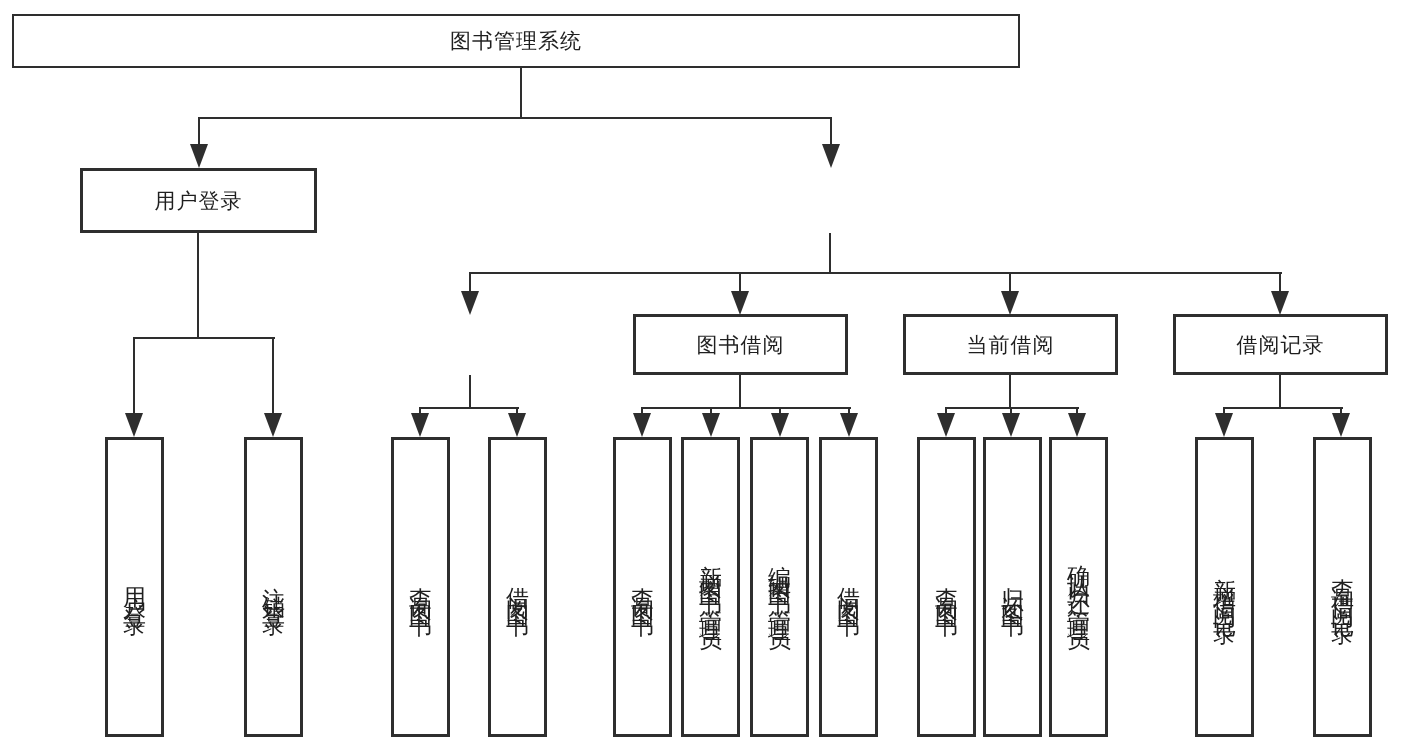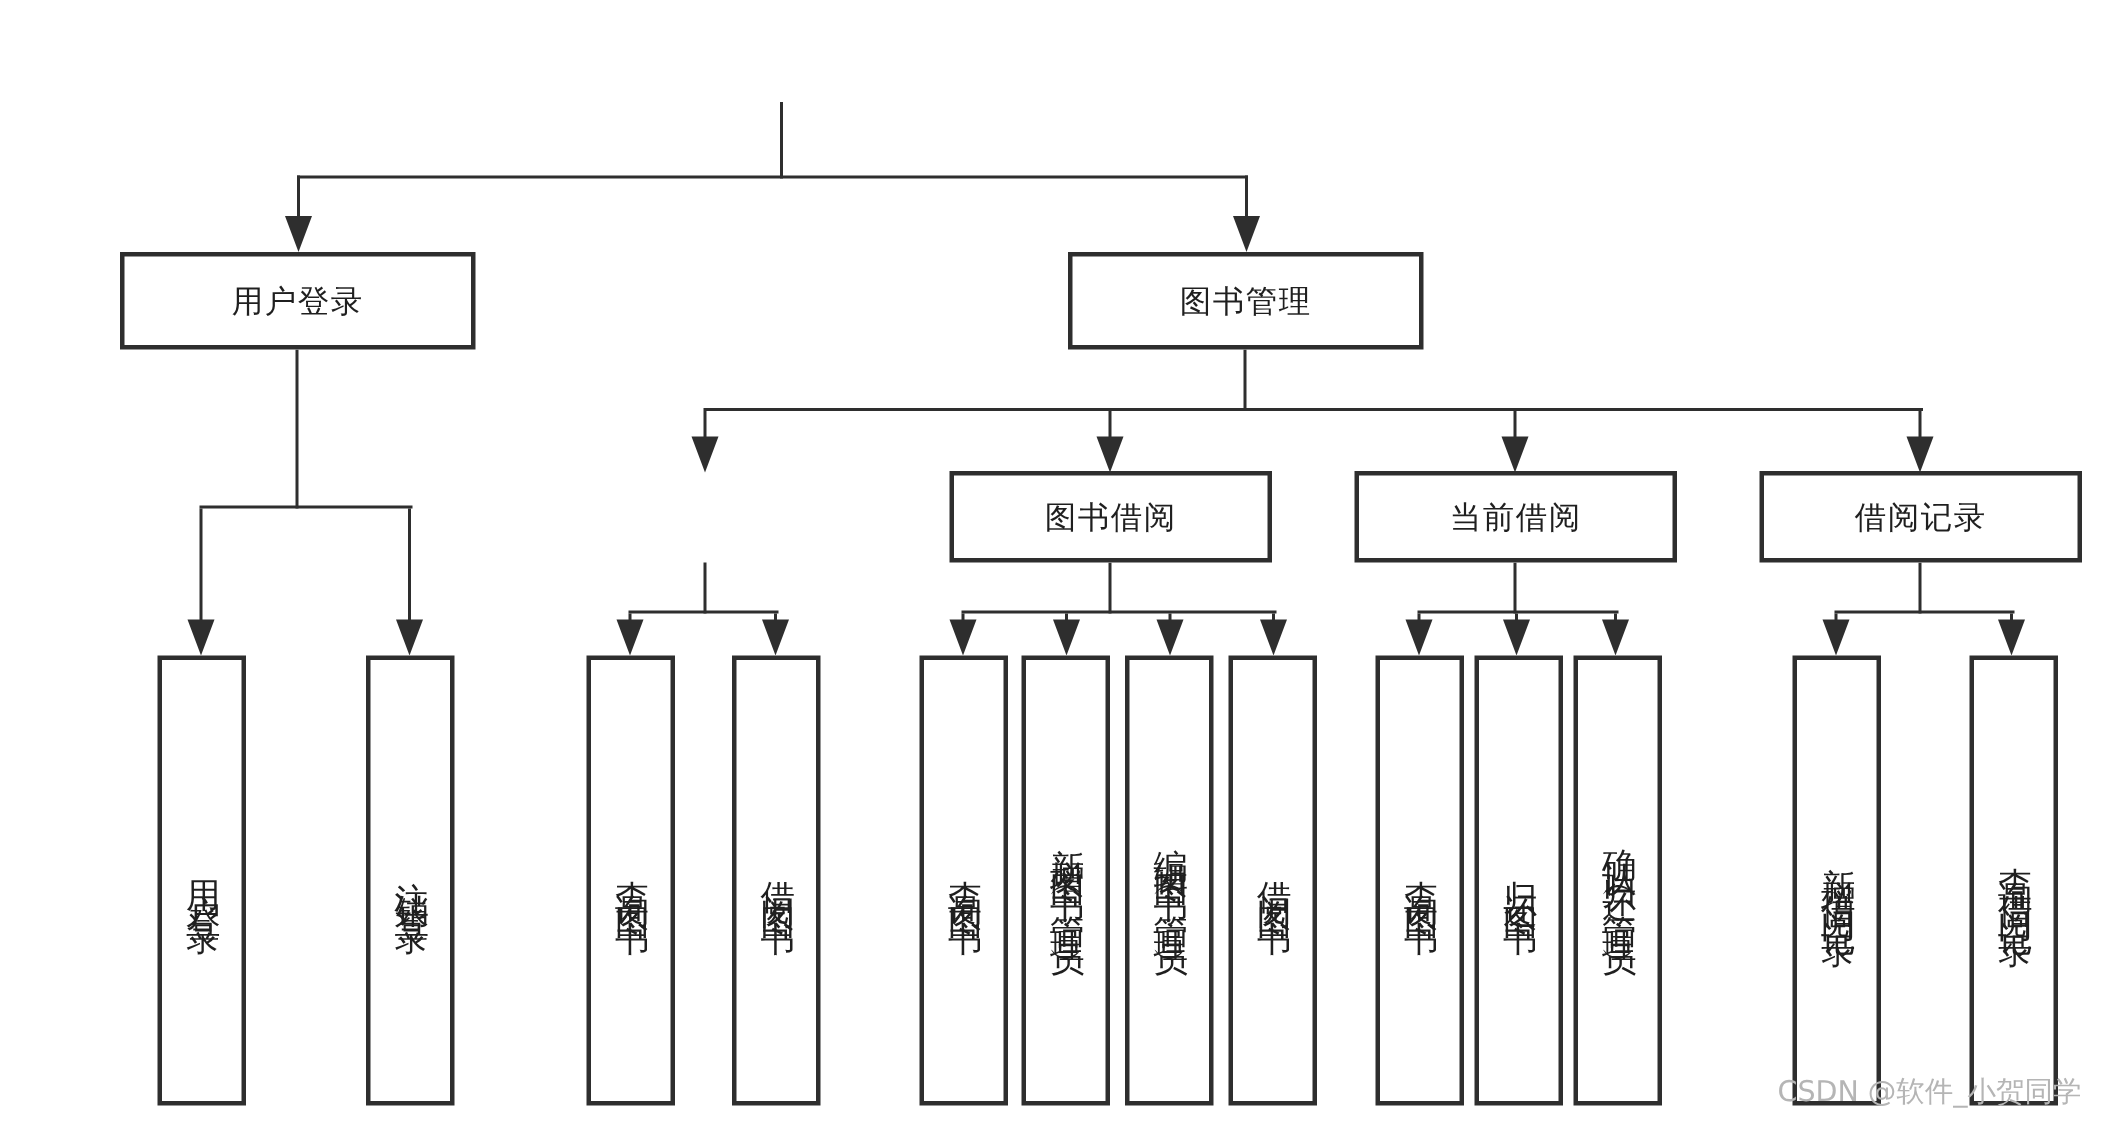--- a/index.html
+++ b/index.html
@@ -121,26 +121,26 @@
   <div class="arrow" style="left:1002px;top:413px;"></div>
   <div class="arrow" style="left:1068px;top:413px;"></div>
 
   <div class="ln" style="left:1279px;top:375px;width:2px;height:34px;"></div>
   <div class="ln" style="left:1223px;top:407px;width:120px;height:2px;"></div>
   <div class="ln" style="left:1223px;top:409px;width:2px;height:7px;"></div>
   <div class="ln" style="left:1340px;top:409px;width:2px;height:7px;"></div>
   <div class="arrow" style="left:1215px;top:413px;"></div>
   <div class="arrow" style="left:1332px;top:413px;"></div>
 
+  <div class="node root">
+    <span>图书管理系统</span>
+  </div>
 
   <div class="node l2" style="left:80px;">
     <span>用户登录</span>
-  </div>
-  <div class="node l2" style="left:712px;">
-    <span>图书管理</span>
   </div>
 
   <div class="node l3" style="left:633px;">
     <span>图书借阅</span>
   </div>
   <div class="node l3" style="left:903px;">
     <span>当前借阅</span>
   </div>
   <div class="node l3" style="left:1173px;">
     <span>借阅记录</span>
@@ -183,14 +183,13 @@
     <span class="vtext">确认归还（管理员）</span>
   </div>
 
   <div class="leaf" style="left:1195px;">
     <span class="vtext">新增借阅记录</span>
   </div>
   <div class="leaf" style="left:1313px;">
     <span class="vtext">查询借阅记录</span>
   </div>
 
-  <div class="watermark">CSDN @软件_小贺同学</div>
 </div>
 
 </body></html>

